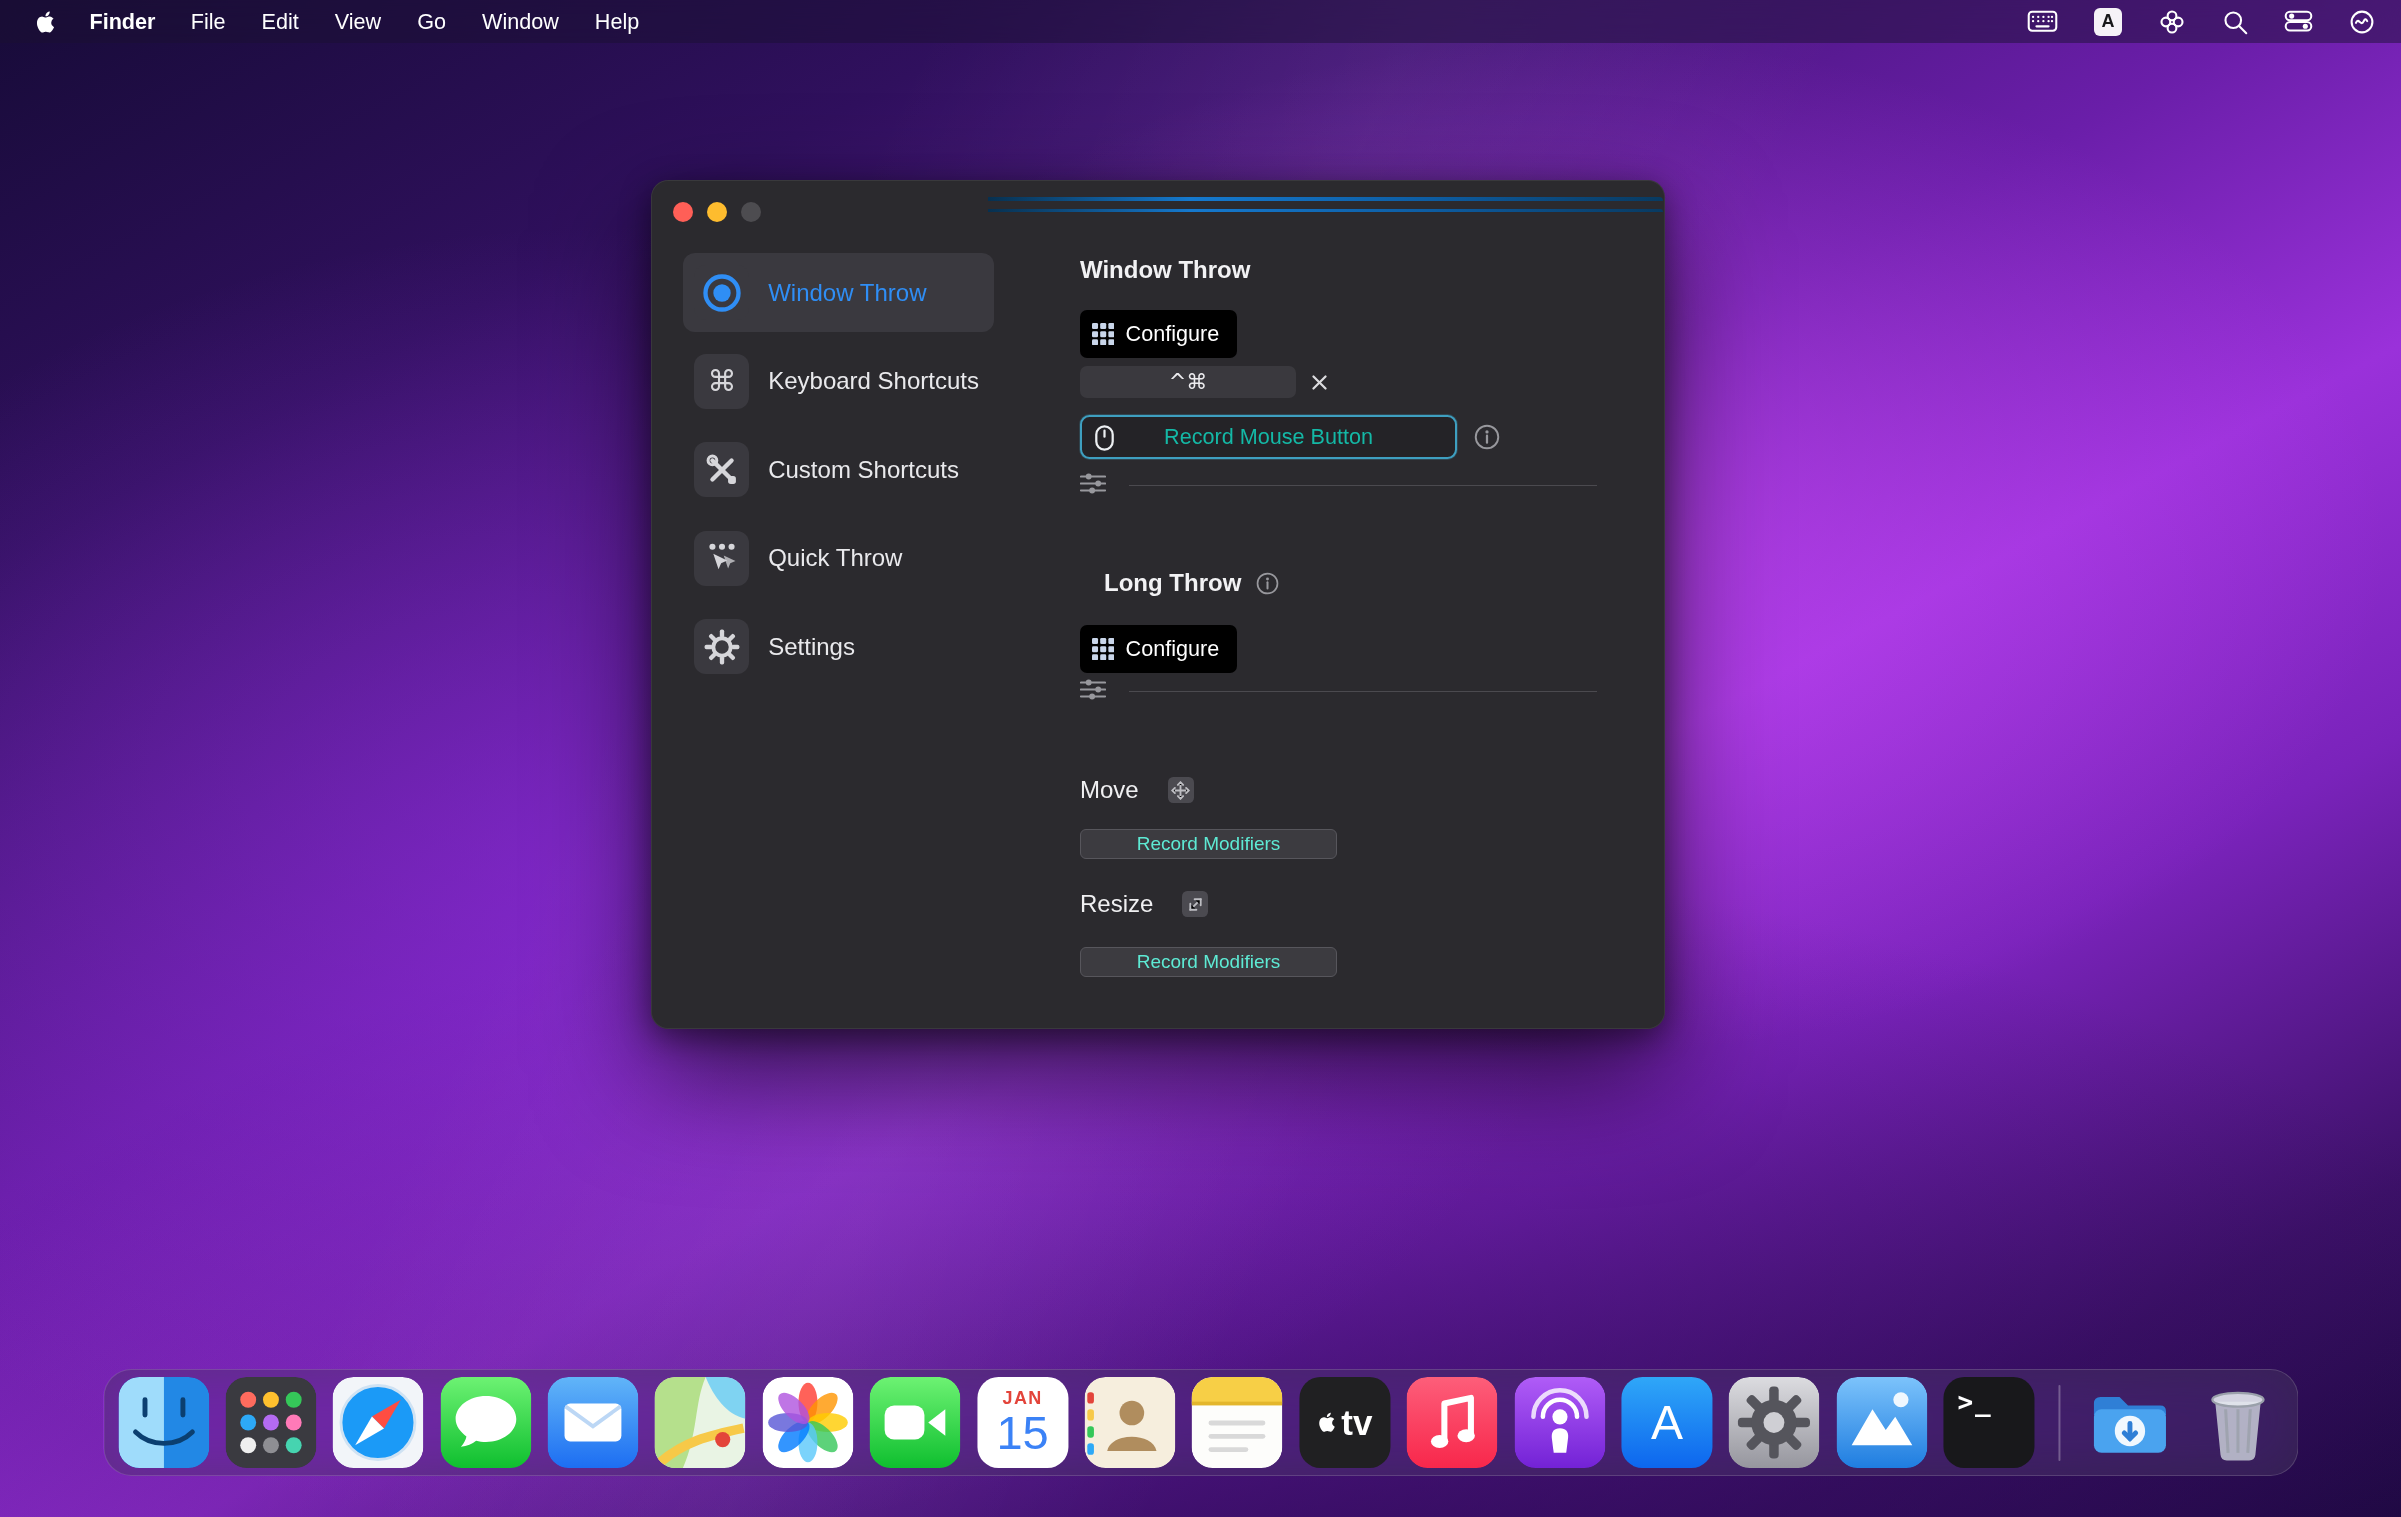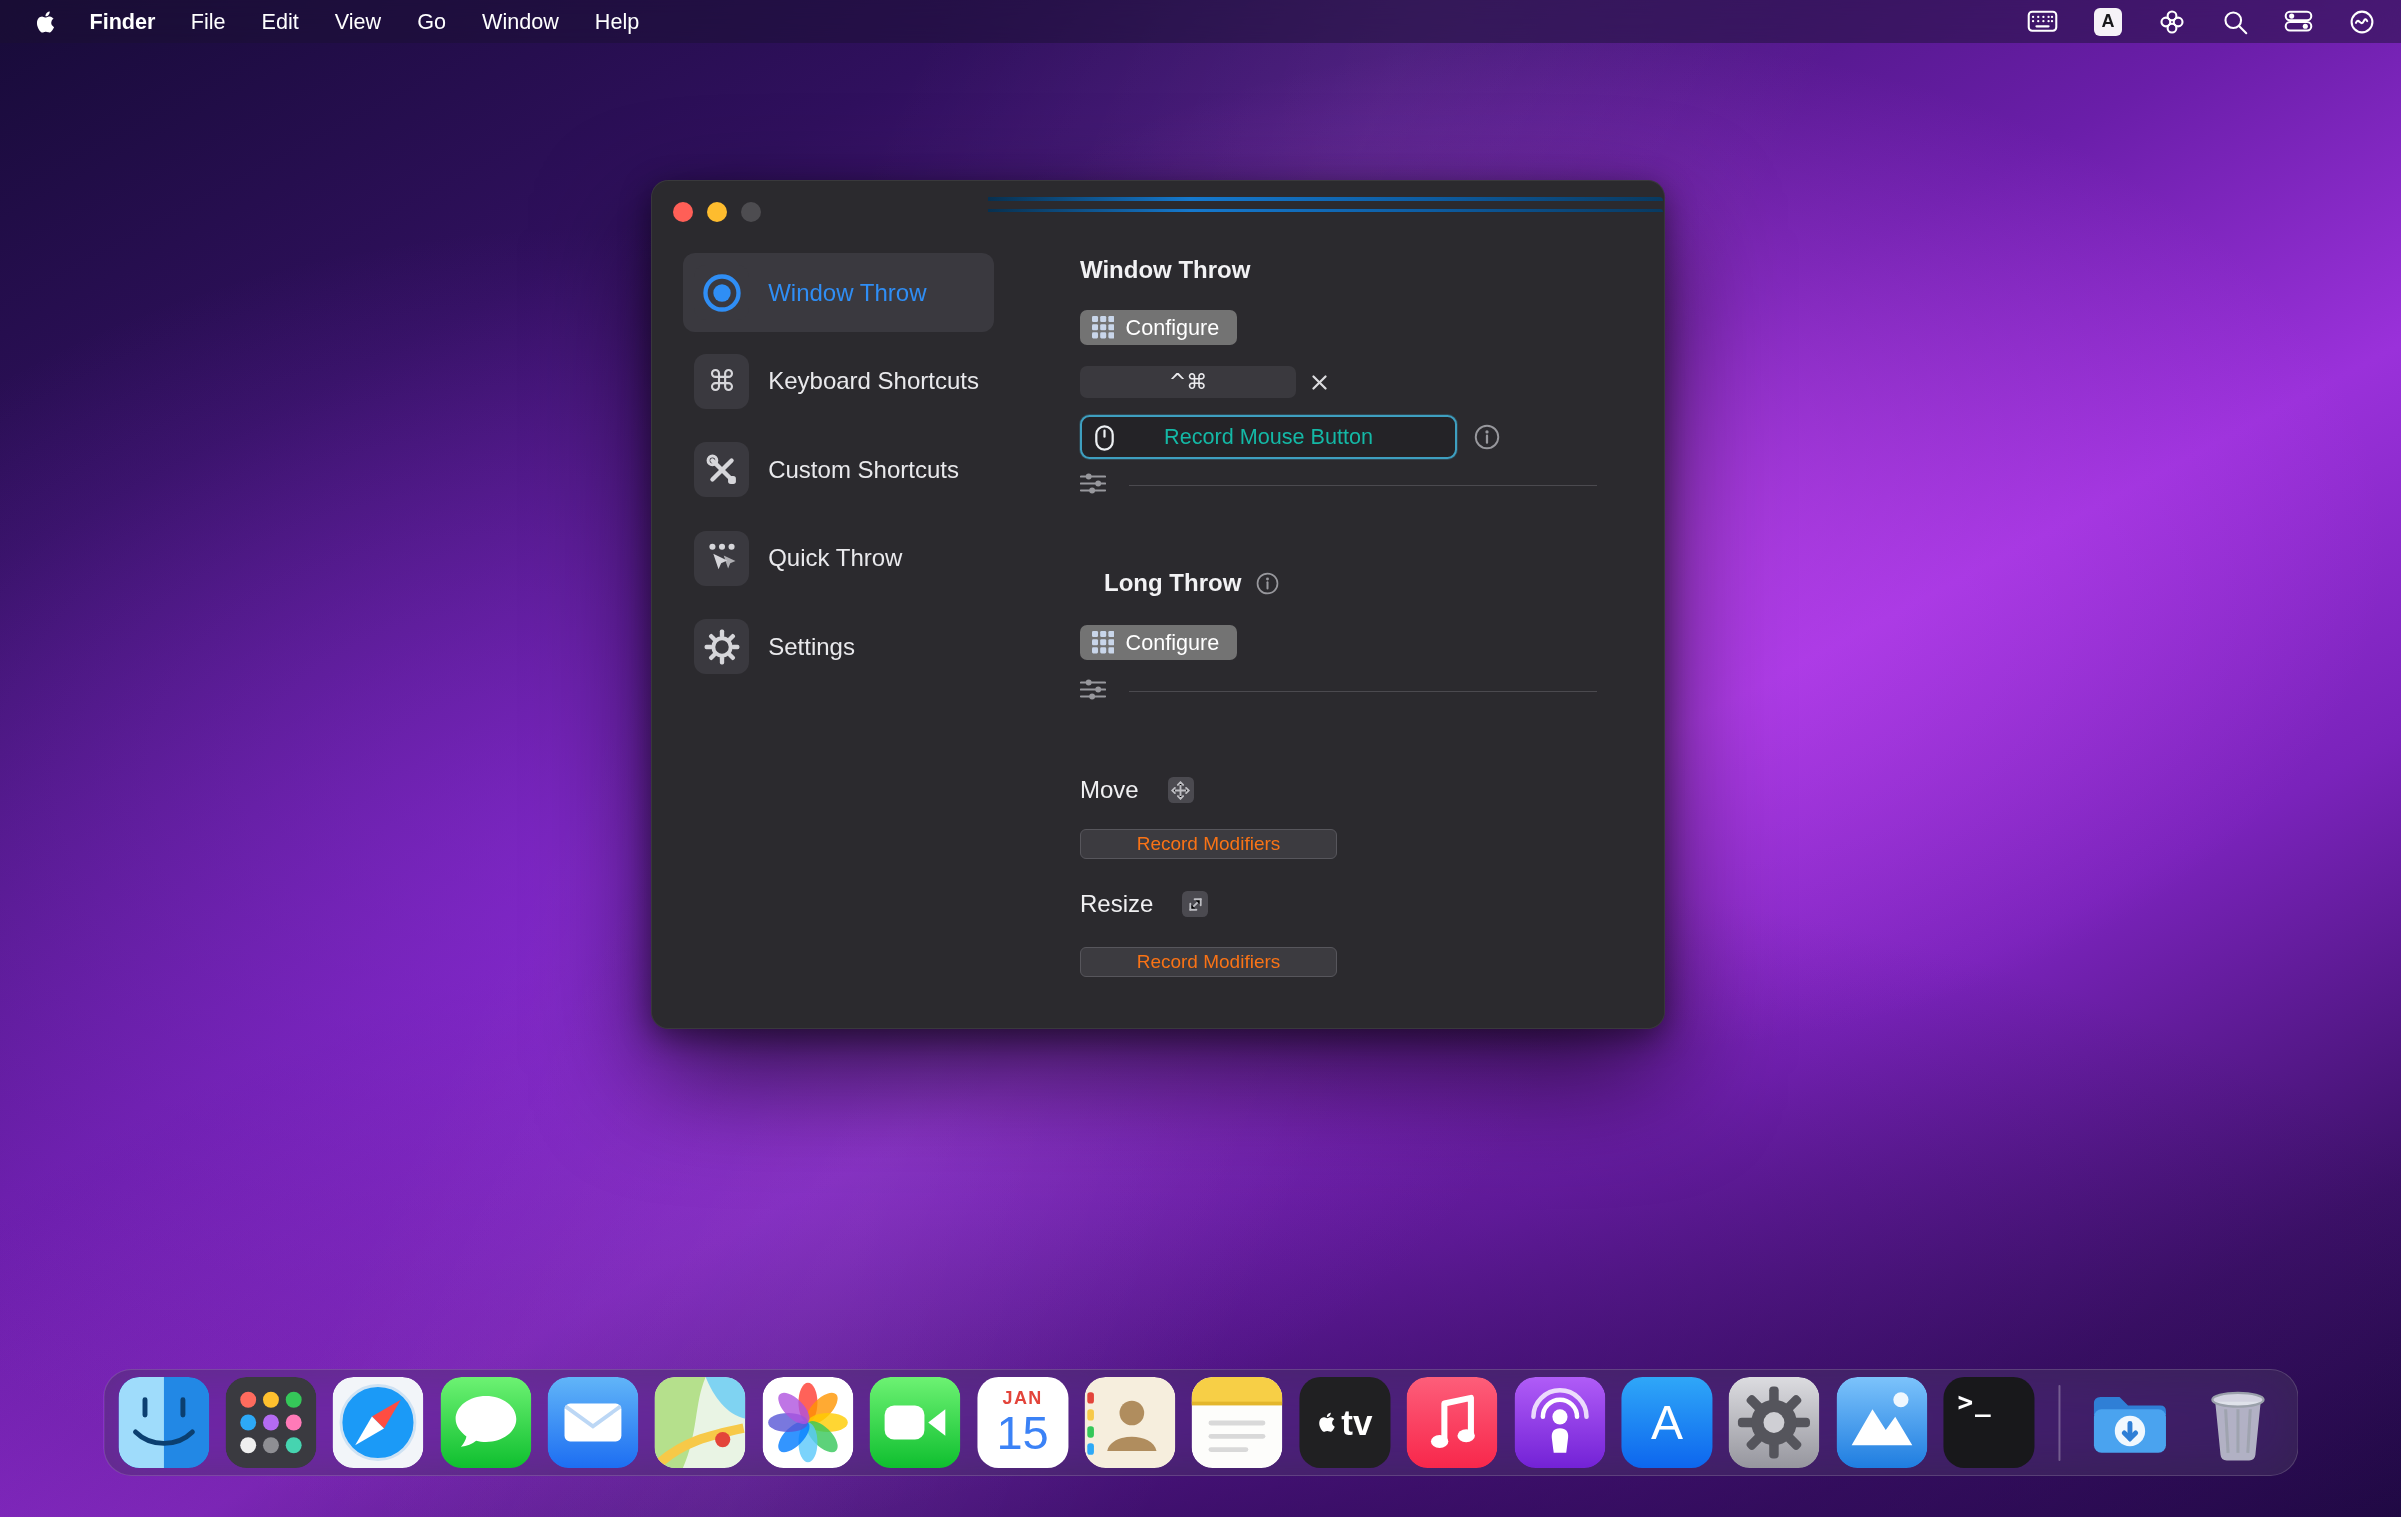--- a/index.html
+++ b/index.html
@@ -49,21 +49,21 @@
   .side-item.selected{background:#3a393f;}
   .tile{width:55px;height:55px;border-radius:12px;background:#3a393f;display:flex;align-items:center;justify-content:center;flex:none;}
   .side-label{margin-left:19px;font-size:24px;color:#e9e9ec;}
   .side-item.selected .side-label{color:#2F8EF5;font-weight:500;}
   .tile svg{display:block;}
   .cmd-glyph{font-size:29px;color:#d6d6da;font-family:"DejaVu Sans",sans-serif;line-height:1;}
 
   
   .panel{position:absolute;left:429px;top:0;width:517px;height:100%;color:#f0f0f2;}
   .p-title{position:absolute;left:0;font-size:24px;font-weight:600;color:#f2f2f4;}
-  .cfg-btn{position:absolute;left:0;height:35px;border-radius:7px;background:#737373;
+  .cfg-btn{position:absolute;left:0;height:48px;border-radius:7px;background:#000000;
     display:inline-flex;align-items:center;gap:11.2px;padding:0 17.3px 0 12px;cursor:default;}
   .cfg-btn span.lbl{font-size:21.6px;color:#fff;}
   .grid-ico svg{display:block;}
   .shortcut-field{position:absolute;left:0;top:186px;width:216px;height:32px;border-radius:7px;background:#3a393e;
     display:flex;align-items:center;justify-content:center;font-size:21px;color:#ececef;font-family:"DejaVu Sans",sans-serif;}
   .x-btn{position:absolute;left:226px;top:189px;width:26px;height:26px;display:flex;align-items:center;justify-content:center;}
   .record-mouse{position:absolute;left:0;top:235px;width:377px;height:44px;box-sizing:border-box;
     border:2.6px solid #3E9FC0;border-radius:9.5px;background:#242327;
     display:flex;align-items:center;justify-content:center;
     box-shadow:0 0 0 0.9px rgba(62,159,192,.25);}
@@ -72,21 +72,21 @@
   .info-ico{display:inline-flex;align-items:center;justify-content:center;}
   .info-abs{position:absolute;left:394px;top:244px;}
   .filter-row{position:absolute;left:0;width:517px;display:flex;align-items:center;}
   .filter-row .line{flex:1;height:0.9px;background:#4b4a4f;margin-left:23px;}
   .lt-row{position:absolute;left:0;top:389px;display:flex;align-items:center;gap:14.7px;margin-left:24px;}
   .mv-row{position:absolute;left:0;display:flex;align-items:center;gap:29px;}
   .mv-label{font-size:24px;font-weight:500;color:#f0f0f2;}
   .mini-tile{width:26px;height:26px;border-radius:5.2px;background:#4b4a50;display:flex;align-items:center;justify-content:center;}
   .rec-btn{position:absolute;left:0;width:257px;height:30px;border-radius:6px;background:#3c3b40;
     border:0.9px solid #57565c;box-sizing:border-box;display:flex;align-items:center;justify-content:center;
-    font-size:19px;color:#f97316;}
+    font-size:19px;color:#5eead4;}
 
   
   .dock{position:absolute;left:50%;transform:translateX(-50%);top:1369px;height:105px;z-index:30;
     display:flex;align-items:center;gap:16.4px;padding:0 14px;
     background:rgba(64,56,80,.5);border:0.9px solid rgba(255,255,255,.15);border-radius:28px;
     backdrop-filter:blur(26px) saturate(160%);}
   .dock-icon{width:91px;height:91px;border-radius:21px;flex:none;position:relative;overflow:hidden;}
   .dock-icon svg{width:100%;height:100%;display:block;}
   .dock-sep{width:1.7px;height:76px;background:rgba(255,255,255,.28);margin:0 7.8px;border-radius:0.9px;flex:none;}
   .ic-calendar{background:#fff;display:flex;flex-direction:column;align-items:center;}

